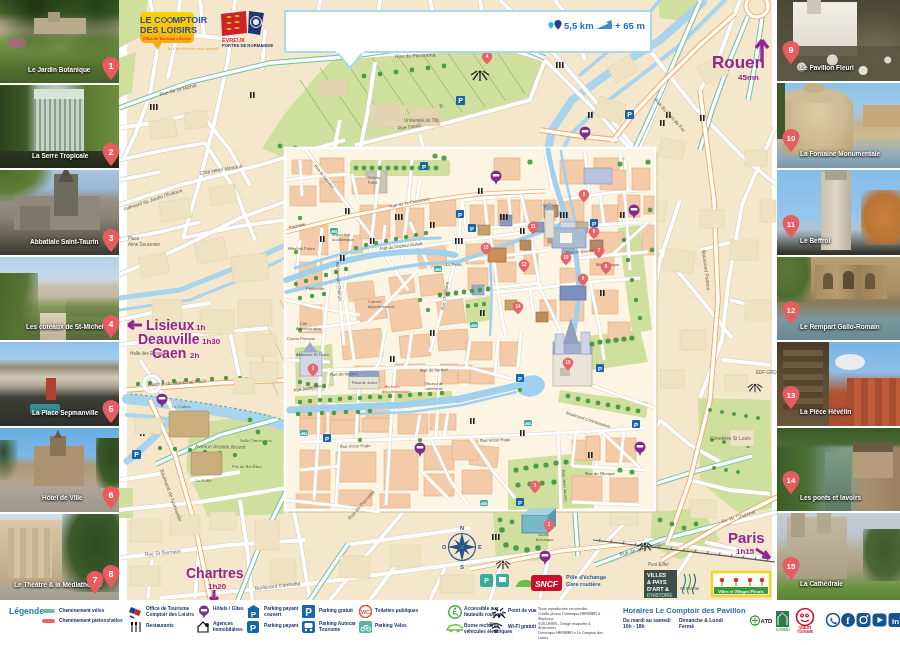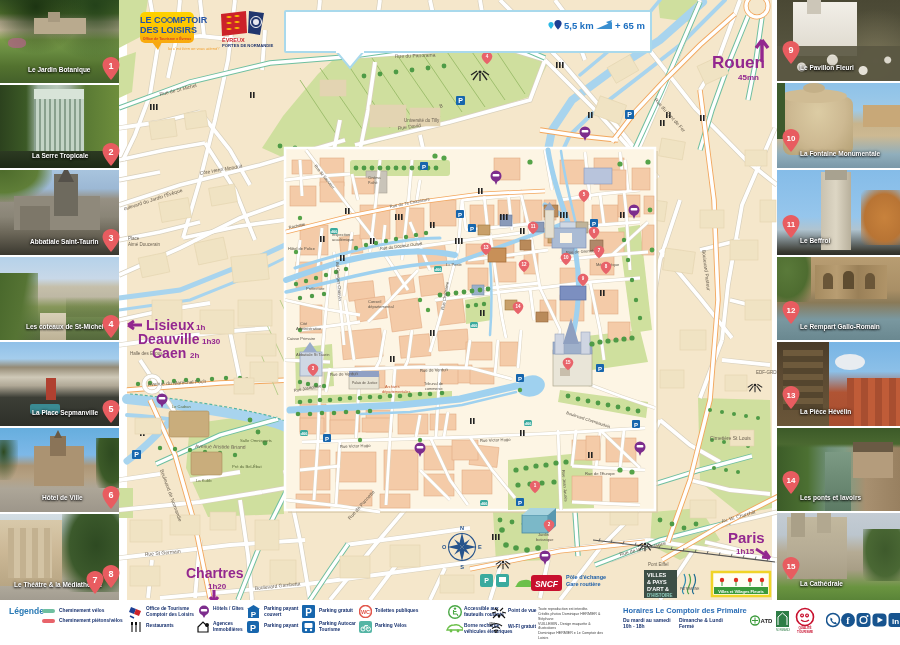--- a/index.html
+++ b/index.html
@@ -1401,21 +1401,21 @@
         </g>
         <circle cx="7" cy="10" r="1" fill="#111"></circle>
       <text x="0" y="3" font-size="2.6" fill="#111" font-family="Liberation Sans">WIFI</text>
     </svg>
     <div class="leg abs" style="left:508px;top:24px;">WI-FI gratuit</div>
 
     <div class="abs" style="left:538px;top:7px;width:70px;font-size:3.6px;color:#444;line-height:1.35;">
       Toute reproduction est interdite.<br>Crédits photos Dominique HERMIER &amp; Stéphane<br>VUILLEMIN - Design maquette &amp; illustrations<br>Dominique HERMIER e Le Comptoir des Loisirs
     </div>
 
-    <div class="abs" style="left:623px;top:6px;color:#2a6db5;font-weight:bold;font-size:7.5px;">Horaires Le Comptoir des Primaire</div>
+    <div class="abs" style="left:623px;top:6px;color:#2a6db5;font-weight:bold;font-size:7.5px;">Horaires Le Comptoir des Pavillon</div>
     <div class="leg abs" style="left:623px;top:17px;font-size:5px;">Du mardi au samedi<br>10h - 18h</div>
     <div class="leg abs" style="left:679px;top:17px;font-size:5px;">Dimanche &amp; Lundi<br>Fermé</div>
 
     <svg class="abs" style="left:750px;top:14px" width="22" height="13" viewBox="0 0 22 13">
       <circle cx="5" cy="6.5" r="4.5" fill="none" stroke="#3a9a3a" stroke-width="1.3"></circle>
         <path d="M2,6.5 L8,6.5 M5,3.5 L5,9.5" stroke="#3a9a3a" stroke-width="1"></path>
       <text x="10.5" y="9" font-size="6" fill="#222" font-weight="bold" font-family="Liberation Sans">ATD</text>
     </svg>
     <svg class="abs" style="left:775px;top:10px" width="15" height="21" viewBox="0 0 15 21">
       <rect x="1" y="1" width="13" height="16" fill="#2e7d46"></rect>

